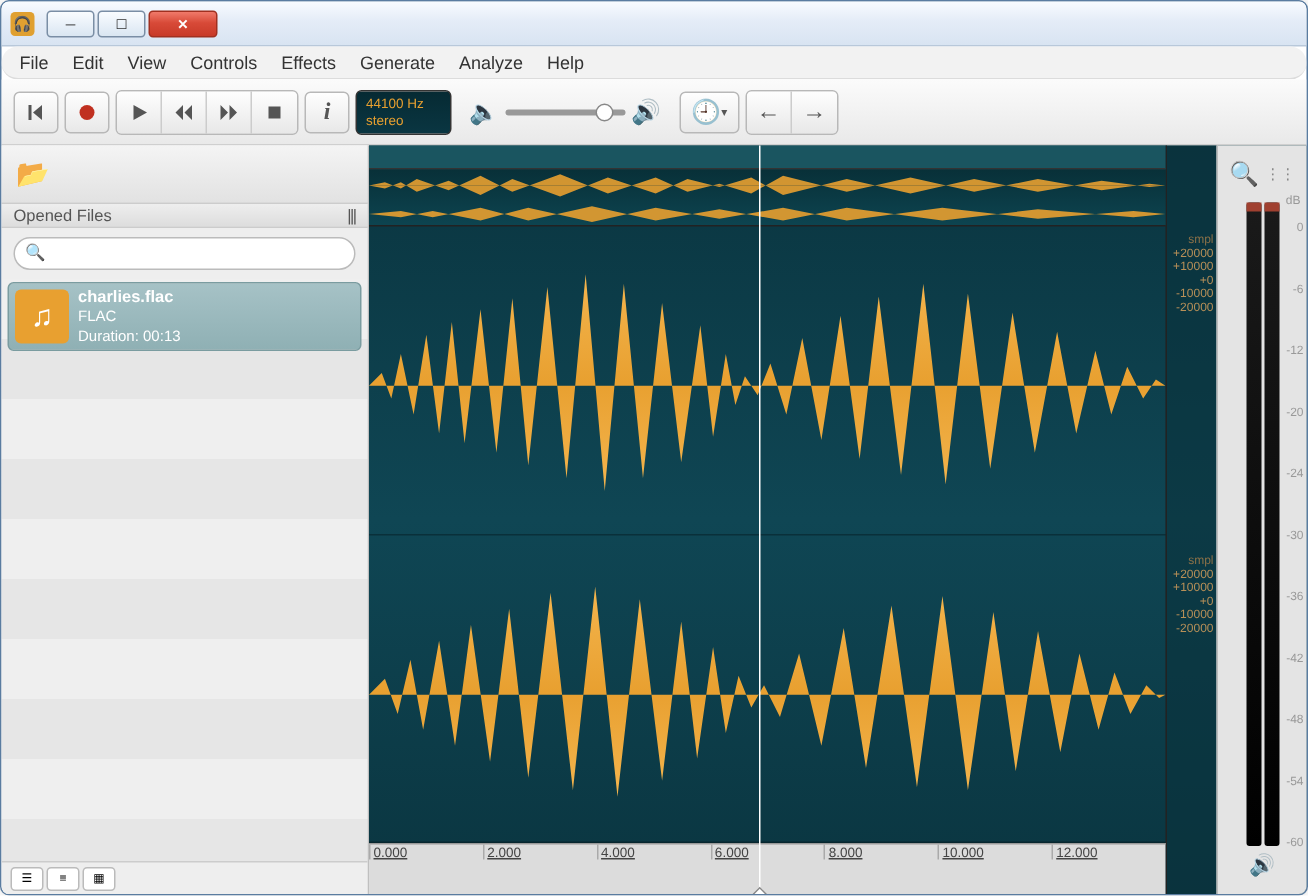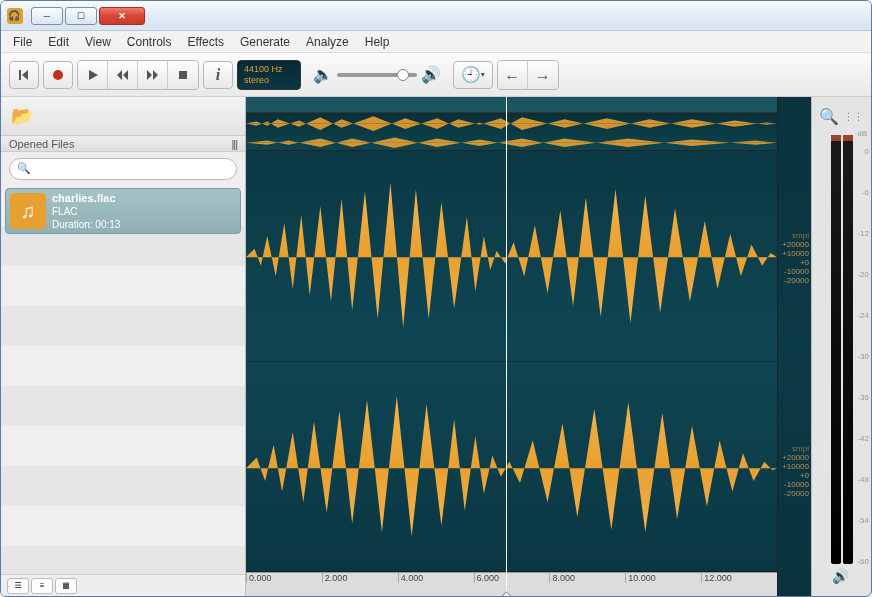--- a/index.html
+++ b/index.html
@@ -8,21 +8,21 @@
 
 .window { width: 100%; height: 100%; border: 1px solid #5a7ca0; border-radius: 6px; overflow: hidden; background: #fff; box-shadow: 0 0 8px rgba(0,0,0,0.15); display:flex; flex-direction:column; }
 .titlebar { height: 30px; background: linear-gradient(to bottom, #f8fbff, #e4ecf7 45%, #d8e4f2); border-bottom: 1px solid #b8c8da; display: flex; align-items: center; padding: 0 6px; }
 .titlebar .app-icon { width: 16px; height: 16px; background: #e0a030; border-radius: 3px; margin-right: 6px; display:flex; align-items:center; justify-content:center; font-size:10px;}
 .titlebar .title { font-size: 12px; color: #333; flex: 1; }
 .winbtns { display: flex; }
 .winbtn { width: 32px; height: 18px; margin-left: 2px; border: 1px solid #7a8ea5; border-radius: 3px; display: flex; align-items: center; justify-content: center; font-size: 9px; color: #333; background: linear-gradient(to bottom,#f9fcff,#dae6f2); cursor:pointer;}
 .winbtn.close { width: 46px; background: linear-gradient(to bottom,#f07a6a,#d84a38 45%,#c83a28); border-color:#a03020; color:#fff; font-weight:bold;}
 
 
-.menubar { height: 22px; background: #f2f2f2; border-bottom: 1px solid #dcdcdc; display: flex; align-items: center; padding: 0 4px; }
+.menubar { height: 22px; background: #f2f2f2; border-bottom: 1px solid #dcdcdc; display: flex; align-items: center; padding: 0 4px; border-radius: 11px; }
 .menubar .mi { font-size: 12px; padding: 2px 8px; color: #333; cursor:pointer; }
 
 
 .toolbar { height: 44px; background: linear-gradient(to bottom,#fbfbfb,#e9e9e9); border-bottom:1px solid #cfcfcf; display:flex; align-items:center; padding:0 8px; gap:4px; }
 .tbtn { width:30px; height:28px; border:1px solid #b8b8b8; border-radius:4px; background:linear-gradient(to bottom,#fefefe,#e8e8e8); display:flex; align-items:center; justify-content:center; cursor:pointer; color:#555;}
 .tbtn.rec { color:#c03020; }
 .tgroup { display:flex; border:1px solid #b8b8b8; border-radius:4px; overflow:hidden; }
 .tgroup .tbtn { border:none; border-right:1px solid #ccc; border-radius:0; }
 .tgroup .tbtn:last-child { border-right:none; }
 
@@ -53,26 +53,26 @@
 .fileitem .meta .fn { font-weight:bold; font-size:11px; }
 .viewbtns { height:22px; background:#eee; border-top:1px solid #ccc; display:flex; align-items:center; padding:0 6px; gap:2px;}
 .viewbtns .vb { width:22px; height:16px; border:1px solid #bbb; border-radius:3px; background:#fff; font-size:8px; display:flex; align-items:center; justify-content:center; cursor:pointer;}
 
 
 .wavearea { flex:1; display:flex; background:linear-gradient(to bottom,#0a3540,#0f4654 50%,#0a3540); position:relative; }
 .wavecol { flex:1; display:flex; flex-direction:column; position:relative; }
 .wavehead { height:16px; background:#1a5560; border-bottom:1px solid #333; display:flex; align-items:center; justify-content:flex-end; padding:0 6px; color:#bbb;}
 .overview { height:38px; background:linear-gradient(to bottom,#083038,#0d4450); border-bottom:1px solid #222; position:relative; }
 .track { flex:1; position:relative; border-bottom:1px solid rgba(0,0,0,0.3); }
-.timeruler { height:24px; background:#dcdcdc; border-top:1px solid #999; display:flex; font-size:9px; color:#444; align-items:flex-start; }
+.timeruler { height:34px; background:#dcdcdc; border-top:1px solid #999; display:flex; font-size:9px; color:#444; align-items:flex-start;text-decoration:underline; }
 .timeruler div { flex:1; border-left:1px solid #aaa; padding-left:2px; }
 
 .ampruler { width:34px; background:rgba(10,50,60,0.6); border-left:1px solid #222; display:flex; flex-direction:column; color:#b89058; font-size:8px; }
 .ampruler .amphead { height:54px; }
-.ampruler .ampcol { flex:1; display:flex; flex-direction:column; justify-content:center; padding:4px 2px; text-align:right;}
+.ampruler .ampcol { flex:1; display:flex; flex-direction:column; justify-content:flex-start; padding:4px 2px; text-align:right;}
 .ampruler .smpl { font-size:8px; color:#8a7048; }
 
 .meterpanel { width:60px; background:#e4e4e4; border-left:1px solid #bbb; display:flex; flex-direction:column; align-items:center; padding:4px 0; }
 .meterpanel .zoom { height:30px; font-size:16px; color:#888; display:flex; align-items:center; gap:4px;}
 .meters { flex:1; display:flex; gap:2px; padding:4px; width:100%; justify-content:center; align-items:flex-start;}
 .meter { width:10px; height:100%; background:linear-gradient(to bottom,#1a1a1a,#000); border-radius:2px; position:relative; }
 .meter .peak { position:absolute; top:0; width:100%; height:6px; background:#a04030; }
 .dblabels { position:absolute; right:2px; top:50px; bottom:30px; width:16px; display:flex; flex-direction:column; justify-content:space-between; font-size:8px; color:#999; text-align:right;}
 .meterpanel { position:relative; }
 .meterpanel .spkr { height:24px; font-size:14px; color:#999; }

